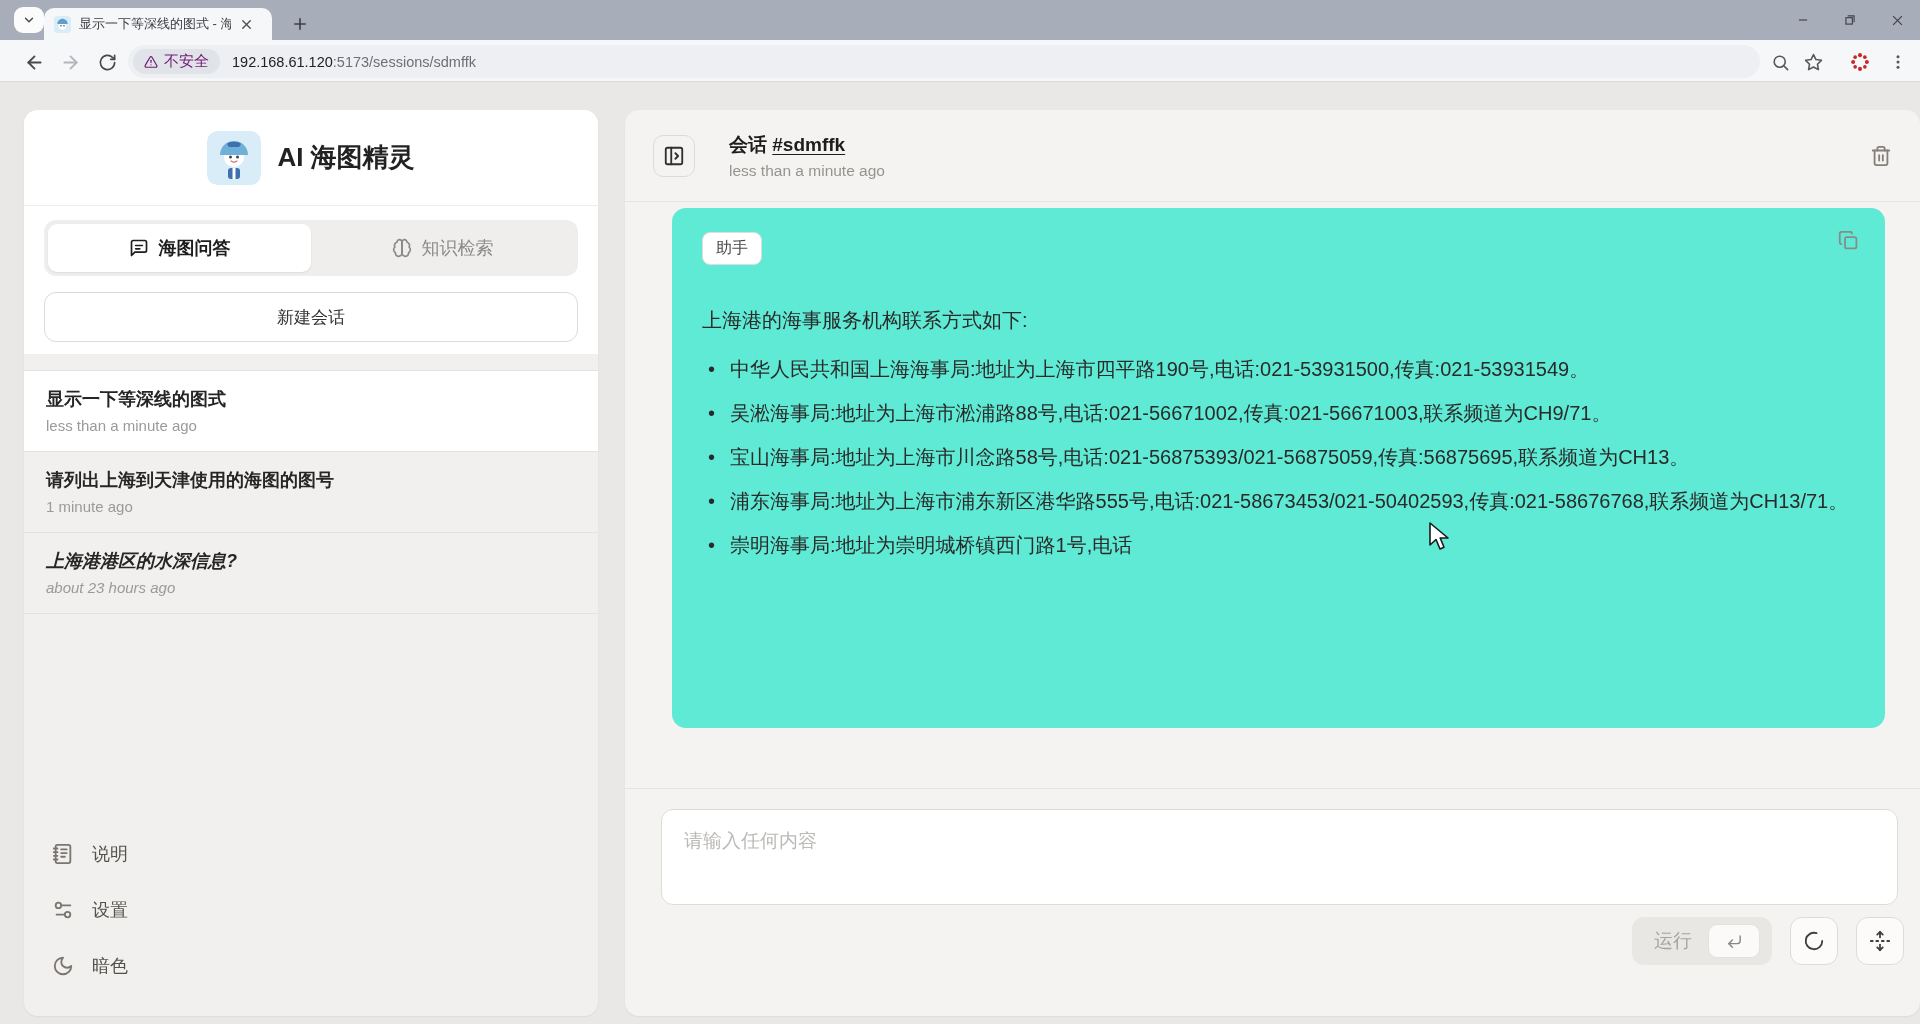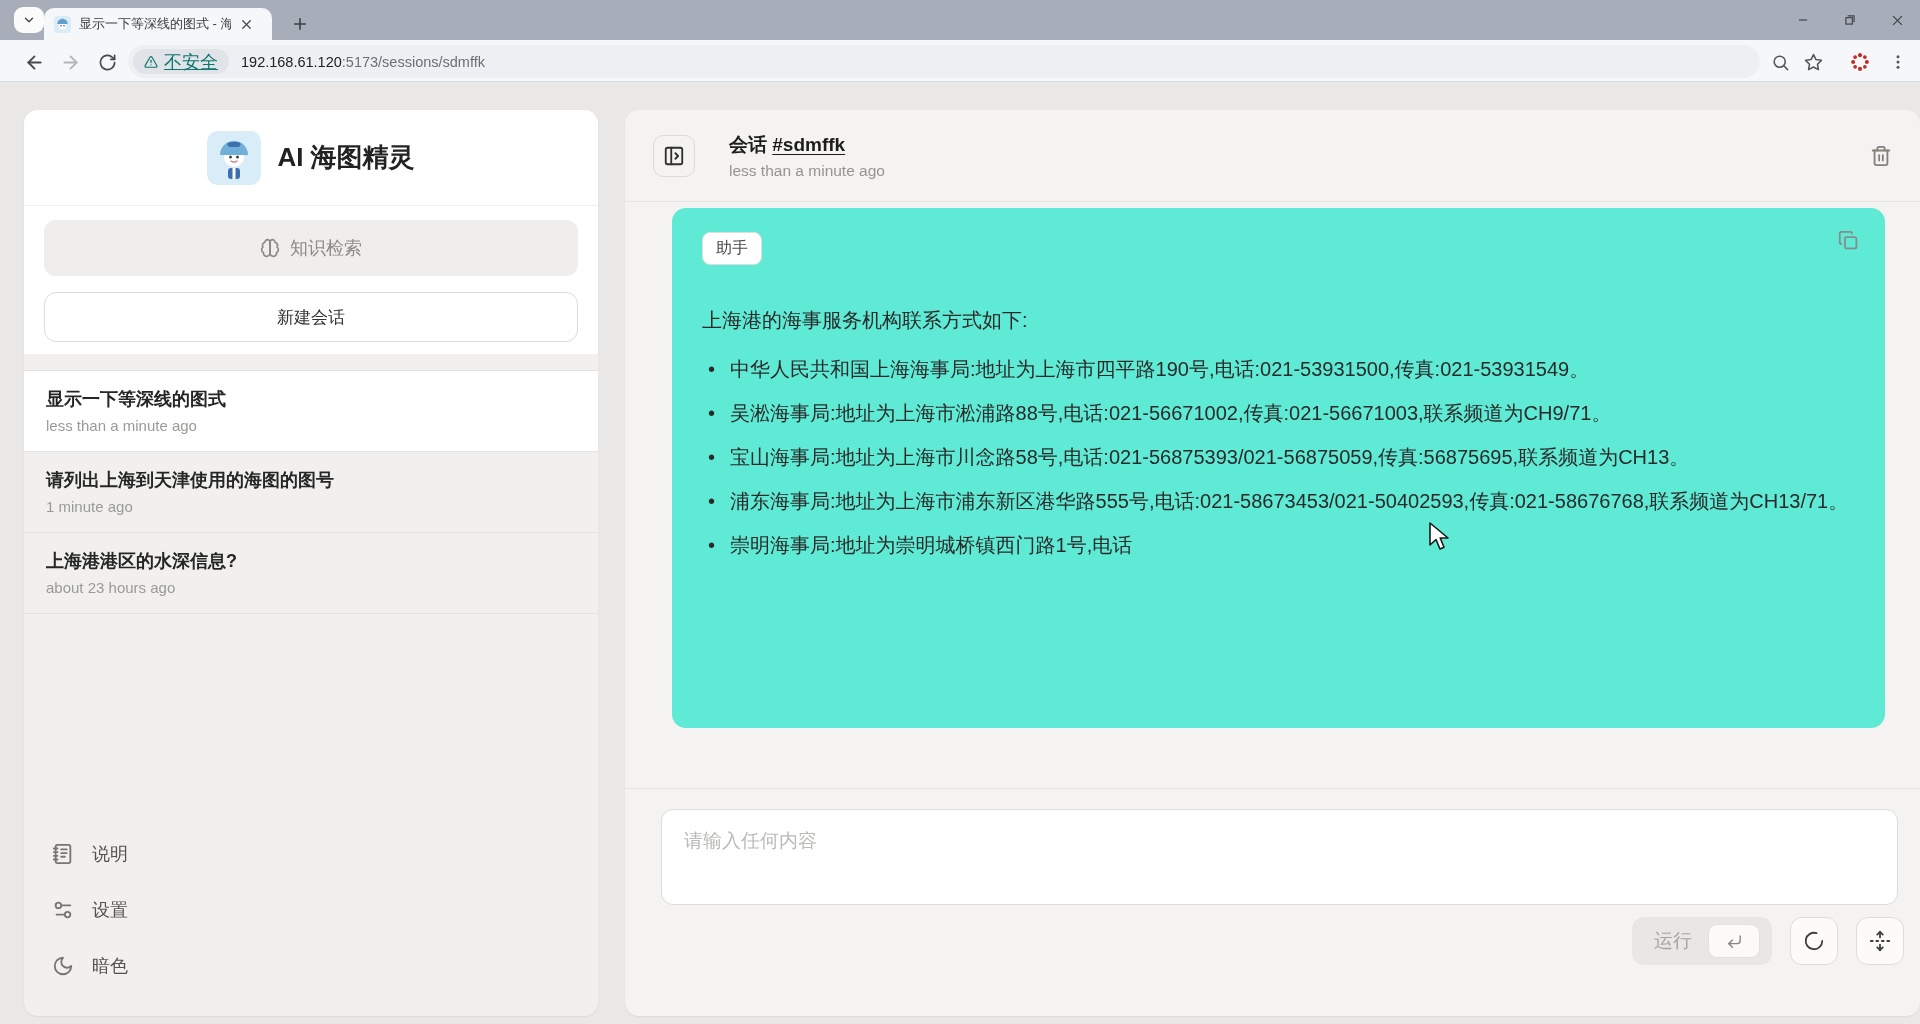--- a/index.html
+++ b/index.html
@@ -17,21 +17,21 @@
   .newtab { position:absolute; left:286px; top:10px; width:28px; height:28px; display:flex; align-items:center; justify-content:center; color:#3d4046; }
   .wctl { position:absolute; top:0; height:40px; width:46px; display:flex; align-items:center; justify-content:center; color:#3f434a; }
   .wctl.min { left:1780px; } .wctl.max { left:1827px; } .wctl.close { left:1874px; }
 
   .toolbar { position:absolute; left:0; top:40px; width:1920px; height:42px; background:#f6f7f8; border-bottom:1px solid #d9dadc; }
   .nav-ic { position:absolute; top:50px; width:24px; height:24px; display:flex; align-items:center; justify-content:center; color:#46494e; }
   .nav-ic.fwd { color:#b3b6bb; }
   .omnibox { position:absolute; left:128px; top:45px; width:1632px; height:33px; background:#edeff2; border-radius:17px;
     display:flex; align-items:center; padding:0 14px 0 5px; gap:12px; }
   .sec-chip { height:25px; border-radius:13px; background:#e0e3e8; display:flex; align-items:center; gap:6px; padding:0 11px;
-    color:#0f766e; font-size:18px;text-decoration:underline; }
+    color:#701a75; font-size:15px; }
   .url { font-size:14.5px; color:#6b7076; white-space:nowrap; }
   .url b { color:#202226; font-weight:400; }
   .bar-ic { position:absolute; top:50px; width:24px; height:24px; display:flex; align-items:center; justify-content:center; color:#54575c; }
 
   
   .page { position:absolute; left:0; top:82px; width:1920px; height:942px; background:#e9e8e6; }
 
   
   .sidebar { position:absolute; left:24px; top:28px; width:574px; height:906px; background:#f1f0ee;
     border-radius:14px; overflow:hidden; display:flex; flex-direction:column; box-shadow:0 1px 2px rgba(0,0,0,.06); }
@@ -39,21 +39,21 @@
   .logo { width:54px; height:54px; border-radius:10px; flex:none; }
   .sb-title { font-size:26px; font-weight:bold; color:#222; }
   .sb-white { background:#fff; padding:14px 20px 12px; flex:none; }
   .sb-tabs { height:56px; background:#efeeec; border-radius:12px; padding:4px; display:flex; }
   .sb-tab { flex:1; display:flex; align-items:center; justify-content:center; gap:10px; font-size:18px; color:#8b8b8b; border-radius:9px; }
   .sb-tab.active { background:#fff; color:#1d1d1d; font-weight:bold; box-shadow:0 1px 2px rgba(0,0,0,.08); }
   .new-btn { margin-top:16px; height:50px; border:1px solid #dcdbd8; border-radius:12px; background:#fff;
     display:flex; align-items:center; justify-content:center; font-size:17px; color:#333; }
   .sb-list { padding-top:16px; flex:none; }
   .s-item { padding:15px 22px 17px; border-top:1px solid #e3e2e0; }
-  .s-item:last-child { border-bottom:1px solid #e3e2e0; }
+  .s-item:last-child { border-bottom:1px solid #e3e2e0;font-style:italic; }
   .s-item.active { background:#fff; }
   .s-item-title { font-size:18px; font-weight:bold; color:#262626; line-height:26px; }
   .s-item-time { font-size:15px; color:#9a9a98; margin-top:5px; }
   .sb-footer { margin-top:auto; padding:0 28px 38px; flex:none; }
   .f-row { display:flex; align-items:center; gap:18px; margin-top:32px; color:#55524c; font-size:18px; }
   .f-row .ic { color:#7a766f; }
 
   
   .main { position:absolute; left:625px; top:28px; width:1295px; height:906px; background:#f4f3f1;
     border-radius:14px; overflow:hidden; box-shadow:0 1px 2px rgba(0,0,0,.06); }
@@ -243,20 +243,30 @@
             <circle cx="30.5" cy="26" r="1.5" fill="#444"></circle>
           <path d="M24 30c2 1.6 4 1.6 6 0" stroke="#c77" stroke-width="1.2" fill="none" stroke-linecap="round"></path>
           <rect x="21" y="37" width="12" height="11" rx="3" fill="#3e6fae"></rect>
           <rect x="25.5" y="37" width="3" height="11" fill="#fff"></rect>
         </svg>
         <div class="sb-title">AI 海图精灵</div>
       </div>
 
       <div class="sb-white">
         <div class="sb-tabs">
+          <div class="sb-tab active">
+            <span class="ic">
+              <svg width="20" height="20" viewBox="0 0 24 24" fill="none" stroke="currentColor" stroke-width="2" stroke-linecap="round" stroke-linejoin="round">
+                  <path d="M21 15a2 2 0 0 1-2 2H7l-4 4V5a2 2 0 0 1 2-2h14a2 2 0 0 1 2 2z"></path>
+                  <path d="M8 9h8"></path>
+                  <path d="M8 13h5"></path>
+                </svg>
+            </span>
+            <span>海图问答</span>
+          </div>
           <div class="sb-tab">
             <span class="ic">
               <svg width="20" height="20" viewBox="0 0 24 24" fill="none" stroke="currentColor" stroke-width="2" stroke-linecap="round" stroke-linejoin="round">
                   <path d="M12 5a3 3 0 1 0-5.997.125 4 4 0 0 0-2.526 5.77 4 4 0 0 0 .556 6.588A4 4 0 1 0 12 18Z"></path>
                   <path d="M12 5a3 3 0 1 1 5.997.125 4 4 0 0 1 2.526 5.77 4 4 0 0 1-.556 6.588A4 4 0 1 1 12 18Z"></path>
                   <path d="M12 5v13"></path>
                 </svg>
             </span>
             <span>知识检索</span>
           </div>

